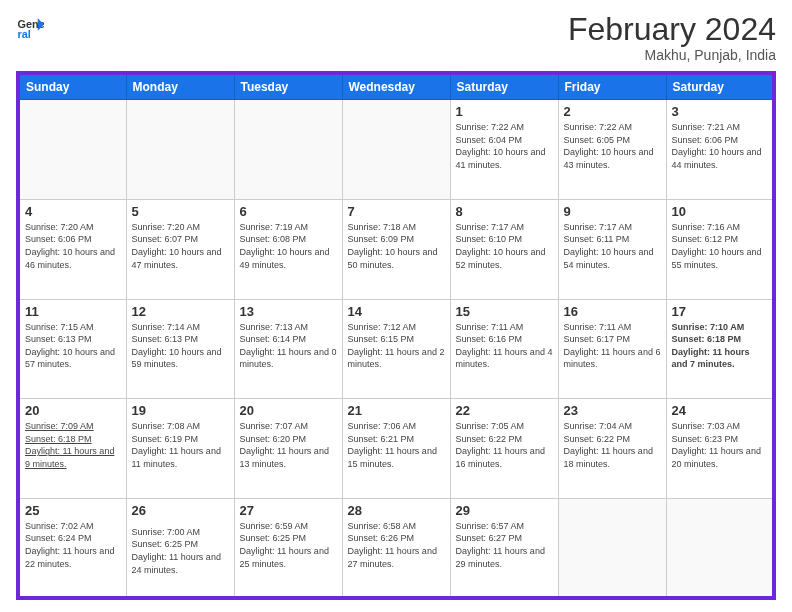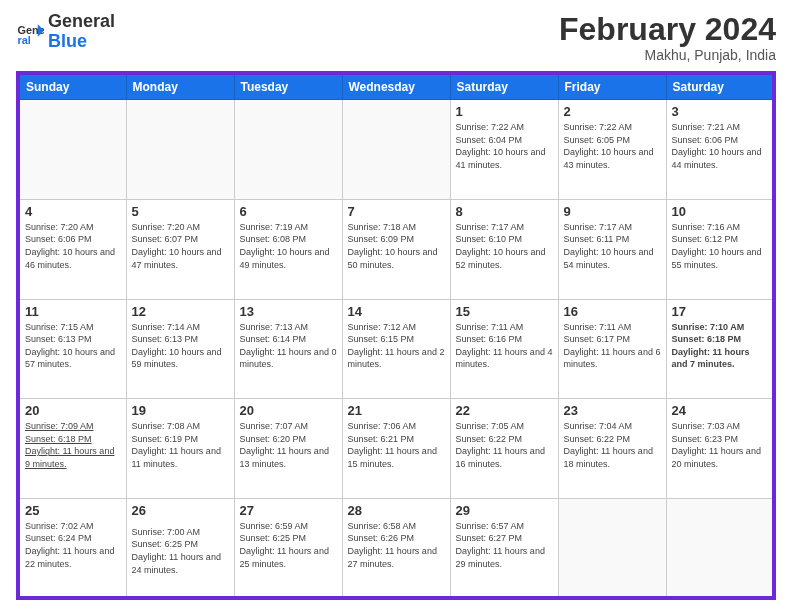--- a/index.html
+++ b/index.html
@@ -39,21 +39,21 @@
     }
     .logo-icon {
       width: 28px;
       height: 28px;
     }
     .title-block {
       text-align: right;
     }
     .month-title {
       font-size: 32px;
-      font-weight: 700;
+      font-weight: 400;
       color: #333;
       line-height: 1.1;
     }
     .location {
       font-size: 14px;
       color: #555;
     }
     .calendar {
       flex: 1;
       border: 4px solid #6d28d9;
@@ -102,23 +102,20 @@
 <body>
 
 <div class="page">
   <div class="header">
     <div class="logo">
       <svg class="logo-icon" viewBox="0 0 36 36">
         <text x="2" y="20" font-size="14" font-weight="bold" fill="#333">Gene</text>
         <text x="2" y="33" font-size="14" font-weight="bold" fill="#1a73e8">ral</text>
         <polygon points="28,8 36,16 28,24 28,8" fill="#1a73e8"></polygon>
       </svg>
-      <div>
-        <div class="logo-text"><span style="color:#333">General</span><br><span style="color:#1a73e8">Blue</span></div>
-      </div>
     </div>
     <div class="title-block">
       <div class="month-title">February 2024</div>
       <div class="location">Makhu, Punjab, India</div>
     </div>
   </div>
 
   <table class="calendar">
     <thead>
       <tr>

